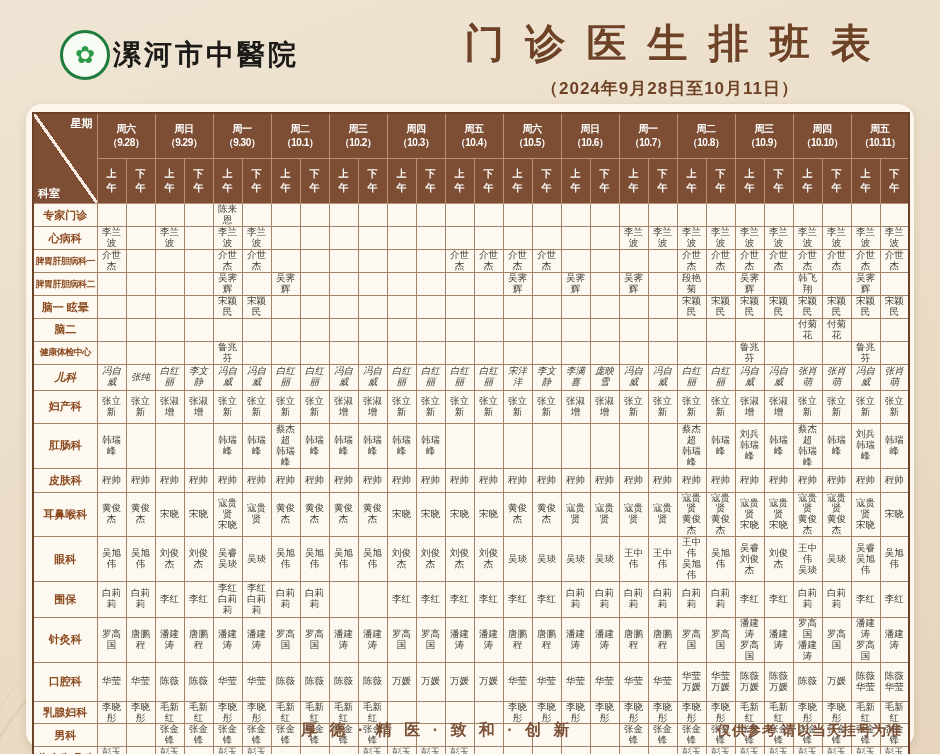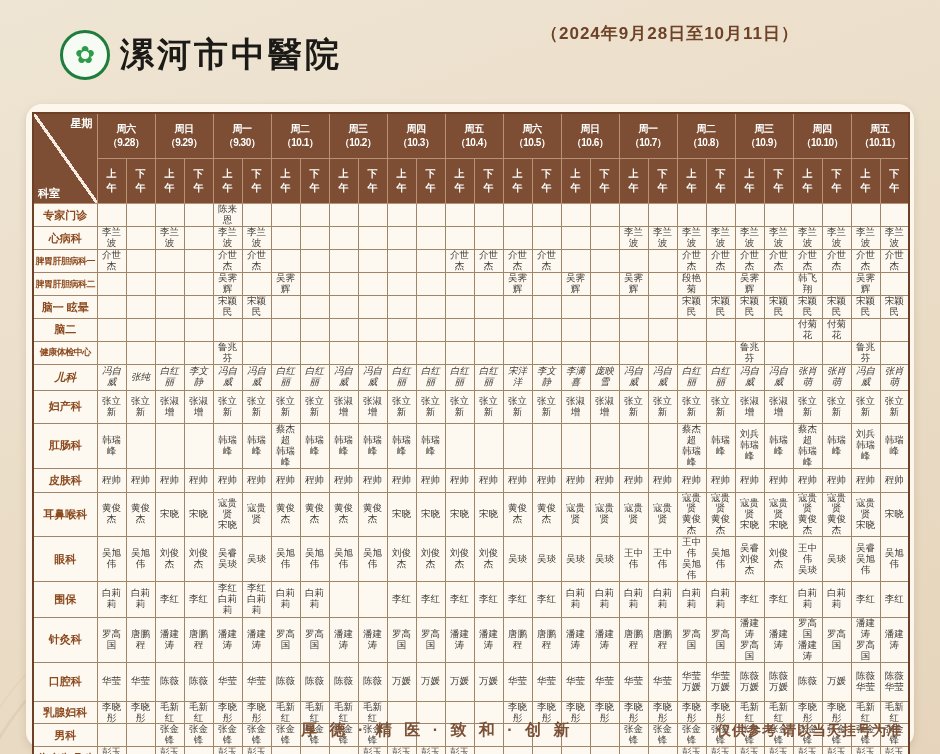--- a/index.html
+++ b/index.html
@@ -7,22 +7,22 @@
     width:940px;height:754px;position:relative;overflow:hidden;
     background:linear-gradient(160deg,#efe5d4 0%,#eadcc6 55%,#e6d5bc 100%);
     font-family:"Liberation Sans","DejaVu Sans",sans-serif;
   }
   .watermark{position:absolute;left:0;bottom:0;opacity:.45;pointer-events:none;}
   .top-header{position:absolute;left:0;top:0;width:940px;height:104px;}
   .logo-block{position:absolute;left:60px;top:30px;display:flex;align-items:center;}
   .logo-ring{width:44px;height:44px;border-radius:50%;border:3px solid #1e7d3c;
     background:#f6fbf4;display:flex;align-items:center;justify-content:center;}
   .logo-flower{font-size:24px;color:#2e9b4b;line-height:1;}
-  .hospital-name{margin-left:10px;font-family:"DejaVu Serif","Liberation Serif",serif;
-    font-weight:bold;font-size:34px;color:#1c1a17;letter-spacing:3px;text-align:center;}
+  .hospital-name{margin-left:3px;font-family:"DejaVu Serif","Liberation Serif",serif;
+    font-weight:bold;font-size:28px;color:#1c1a17;letter-spacing:3px;text-align:center;}
   .title-block{position:absolute;left:430px;top:16px;width:480px;text-align:center;}
   .page-title{margin:0;font-size:40px;font-weight:900;color:#6d4226;letter-spacing:5px;
     text-shadow:0 1px 0 rgba(255,255,255,.4);}
   .date-range{margin-top:6px;font-size:17px;font-weight:bold;color:#6d4226;letter-spacing:1px;}
   .card{position:absolute;left:26px;top:104px;width:888px;height:644px;
     background:#fcf6ec;border-radius:16px;box-shadow:0 3px 8px rgba(90,60,30,.15);}
   table{border-collapse:collapse;table-layout:fixed;width:876px;
     position:absolute;left:6px;top:8px;background:#fdf9f1;}
   table,td,th{border:1px solid #a08569;}
   table{border:2px solid #6d4128;}
@@ -51,20 +51,21 @@
 </svg>
 
 <div class="top-header">
   <div class="logo-block">
     <div class="logo-ring">
       <span class="logo-flower">✿</span>
     </div>
     <span class="hospital-name">漯河市中醫院</span>
   </div>
   <div class="title-block">
+    <h1 class="page-title">门 诊 医 生 排 班 表</h1>
     <div class="date-range">（2024年9月28日至10月11日）</div>
   </div>
 </div>
 
 <div class="card">
   <table id="schedule-table">
       <colgroup>
         <col style="width: 64px;">
         <col style="width: 29px;">
         <col style="width: 29px;">

